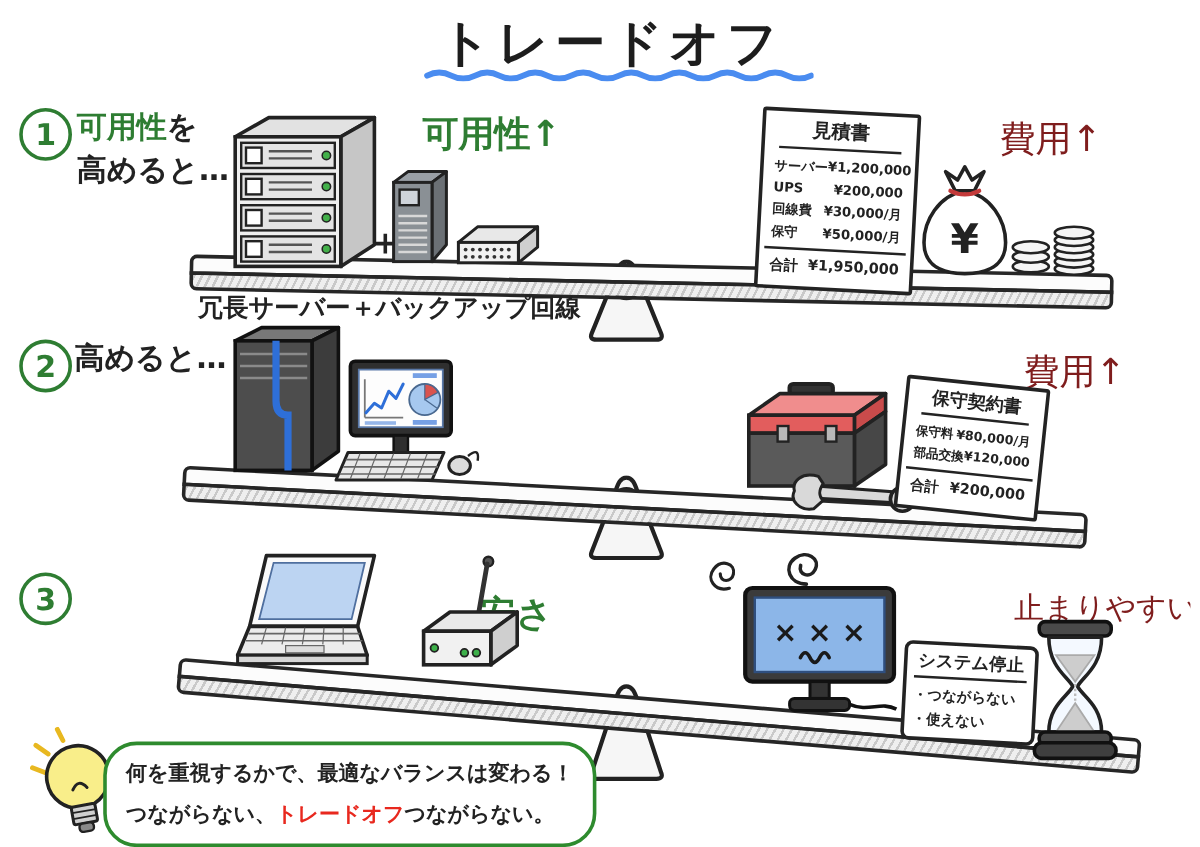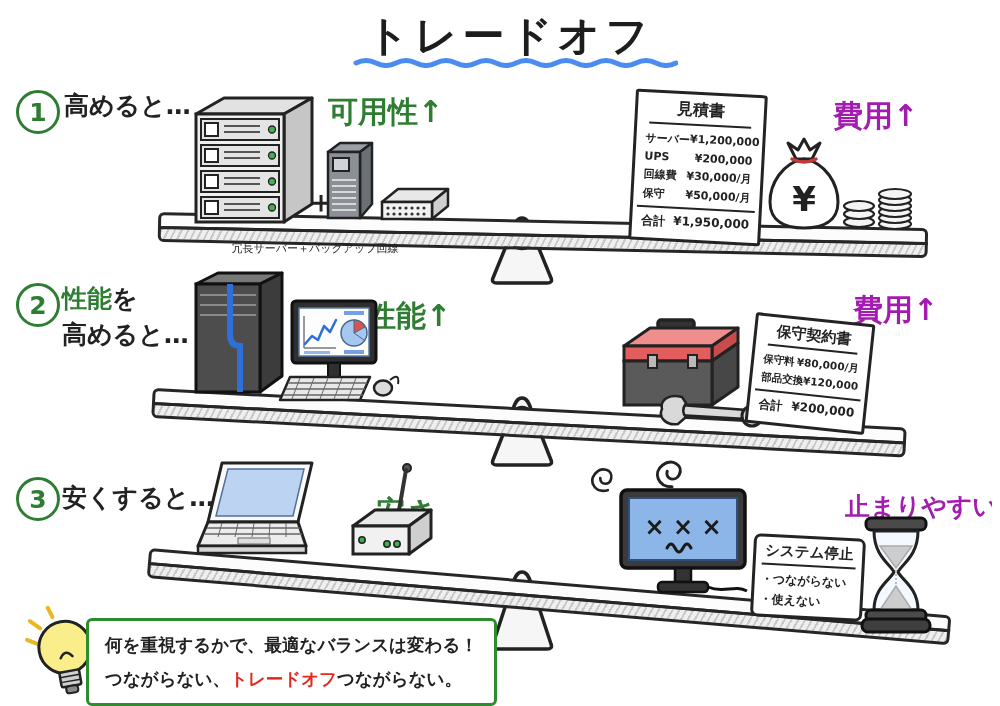--- a/index.html
+++ b/index.html
@@ -5,59 +5,60 @@
   html,body{margin:0;padding:0;background:#fff;}
   .canvas{position:relative;width:992px;height:706px;background:#fff;overflow:hidden;
           font-family:"DejaVu Sans",sans-serif;color:#222;}
   .abs{position:absolute;}
   .title{left:300px;top:8px;width:420px;text-align:center;font-size:42px;font-weight:800;letter-spacing:5px;color:#1d1d1d;}
   .num{width:38px;height:38px;border:3.5px solid #2e7d32;border-radius:50%;
        display:flex;align-items:center;justify-content:center;
        font-size:25px;font-weight:800;color:#2e7d32;background:#fff;}
   .sec-head{font-size:25px;font-weight:700;line-height:1.45;color:#222;}
   .sec-head .kw{color:#2e7d32;}
-  .benefit{font-size:30px;font-weight:800;color:#2e7d32;white-space:nowrap;}
-  .cost{font-size:30px;font-weight:700;color:#a21caf;white-space:nowrap;}
+  .benefit{font-size:30px;font-weight:800;color:#2e7d32;white-space:nowrap;margin-left:24px;}
+  .cost{font-size:30px;font-weight:400;color:#7f1d1d;white-space:nowrap;}
   .cost.small{font-size:25px;text-align:center;}
-  .caption{font-size:11px;font-weight:400;text-align:center;line-height:1.35;color:#222;white-space:nowrap;}
+  .caption{font-size:21px;font-weight:700;text-align:center;line-height:1.35;color:#222;white-space:nowrap;}
   .plus{font-size:30px;font-weight:800;color:#222;}
   
   .plank{transform-origin:left center;}
   .plank-top{height:11px;background:#fcfcfc;border:3px solid #262626;border-radius:6px 6px 0 0;}
   .plank-edge{height:10px;margin-top:-3px;border:3px solid #262626;border-radius:0 0 6px 6px;
               background:repeating-linear-gradient(115deg,#c9c9c9 0 2px,#efefef 2px 6px);}
   
   .paper{background:#fff;border:3px solid #232323;border-radius:3px;padding:5px 4px 6px;
          box-sizing:border-box;}
   .paper-title{font-size:16px;font-weight:800;text-align:center;border-bottom:2.5px solid #232323;
                padding-bottom:3px;margin:0 8px 5px;white-space:nowrap;}
   .paper-row{display:flex;justify-content:space-between;font-size:11px;font-weight:700;
              padding:2px 5px;white-space:nowrap;}
   .paper-row.total{border-top:2.5px solid #232323;margin-top:3px;padding-top:5px;font-size:12px;}
   .note{background:#fff;border:3px solid #232323;border-radius:7px;padding:4px 6px;box-sizing:border-box;}
   .note-title{font-size:14.5px;font-weight:800;text-align:center;border-bottom:2.5px solid #232323;
               padding-bottom:3px;margin-bottom:4px;white-space:nowrap;}
   .note-line{font-size:12px;font-weight:700;line-height:1.7;white-space:nowrap;}
   
-  .footer-box{border:3px solid #2e8b2e;border-radius:6px;background:#fff;padding:7px 16px;
+  .footer-box{border:3px solid #2e8b2e;border-radius:28px;background:#fff;padding:7px 16px;
               font-size:17.5px;font-weight:700;line-height:1.95;white-space:nowrap;}
   .footer-box .hl{color:#e8281e;}
 </style>
 </head>
 <body>
 
 <div class="canvas">
 
   <div class="abs title">トレードオフ</div>
   <svg class="abs" style="left:352px;top:56px" width="326" height="12" viewBox="0 0 326 12">
     <path d="M4,7 q10,-5 20,0 t20,0 t20,0 t20,0 t20,0 t20,0 t20,0 t20,0 t20,0 t20,0 t20,0 t20,0 t20,0 t20,0 t20,0 t20,0" stroke="#4a8cf0" stroke-width="5" fill="none" stroke-linecap="round"></path>
   </svg>
 
   <div class="abs num" style="left:16px;top:90px">1</div>
   <div class="abs sec-head" style="left:64px;top:88px">
+    <div><span class="kw">可用性</span><span>を</span></div>
     <div>高めると…</div>
   </div>
   <div class="abs benefit" style="left:328px;top:92px">可用性↑</div>
   <div class="abs cost" style="left:833px;top:96px">費用↑</div>
 
   <svg class="abs" style="left:486px;top:216px" width="72" height="70" viewBox="0 0 72 70">
     <path d="M36,2 C31,2 29,7 27,13 L7,62 Q5,67 11,67 L61,67 Q67,67 65,62 L45,13 C43,7 41,2 36,2 Z" fill="#f6f6f6" stroke="#222" stroke-width="3.5" stroke-linejoin="round"></path>
     <circle cx="36" cy="22" r="10.5" fill="#fff" stroke="#222" stroke-width="3.5"></circle>
   </svg>
   <div class="abs plank" style="left:158px;top:212px;width:770px;transform:rotate(1.2deg)">
@@ -170,24 +171,22 @@
         <ellipse cx="53" cy="42" rx="16" ry="5"></ellipse>
         <ellipse cx="53" cy="36" rx="16" ry="5"></ellipse>
       <ellipse cx="53" cy="30" rx="16" ry="5"></ellipse>
         <ellipse cx="53" cy="24" rx="16" ry="5"></ellipse>
         <ellipse cx="53" cy="18" rx="16" ry="5"></ellipse>
     </g>
   </svg>
 
   <div class="abs num" style="left:16px;top:283px">2</div>
   <div class="abs sec-head" style="left:62px;top:281px">
-    <div><span class="kw">性能</span><span>を</span></div>
     <div>高めると…</div>
   </div>
-  <div class="abs benefit" style="left:366px;top:296px">性能↑</div>
   <div class="abs cost" style="left:853px;top:290px">費用↑</div>
 
   <svg class="abs" style="left:486px;top:396px" width="72" height="72" viewBox="0 0 72 72">
     <path d="M36,2 C31,2 29,7 27,13 L7,64 Q5,69 11,69 L61,69 Q67,69 65,64 L45,13 C43,7 41,2 36,2 Z" fill="#f6f6f6" stroke="#222" stroke-width="3.5" stroke-linejoin="round"></path>
     <circle cx="36" cy="22" r="10.5" fill="#fff" stroke="#222" stroke-width="3.5"></circle>
   </svg>
   <div class="abs plank" style="left:152px;top:388px;width:755px;transform:rotate(3deg)">
     <div class="plank-top"></div>
       <div class="plank-edge"></div>
   </div>
@@ -260,23 +259,20 @@
         <span>部品交換</span>
         <span>¥120,000</span>
       </div>
     <div class="paper-row total">
         <span>合計</span>
         <span>¥200,000</span>
       </div>
   </div>
 
   <div class="abs num" style="left:16px;top:477px">3</div>
-  <div class="abs sec-head" style="left:62px;top:480px">
-    <div>安くすると…</div>
-  </div>
   <div class="abs benefit" style="left:376px;top:492px">安さ</div>
   <div class="abs cost small" style="left:845px;top:490px">止まりやすい</div>
 
   <svg class="abs" style="left:486px;top:570px" width="72" height="82" viewBox="0 0 72 82">
     <path d="M36,2 C31,2 29,7 27,13 L7,74 Q5,79 11,79 L61,79 Q67,79 65,74 L45,13 C43,7 41,2 36,2 Z" fill="#f6f6f6" stroke="#222" stroke-width="3.5" stroke-linejoin="round"></path>
     <circle cx="36" cy="24" r="10.5" fill="#fff" stroke="#222" stroke-width="3.5"></circle>
   </svg>
   <div class="abs plank" style="left:148px;top:548px;width:805px;transform:rotate(4.8deg)">
     <div class="plank-top"></div>
       <div class="plank-edge"></div>

